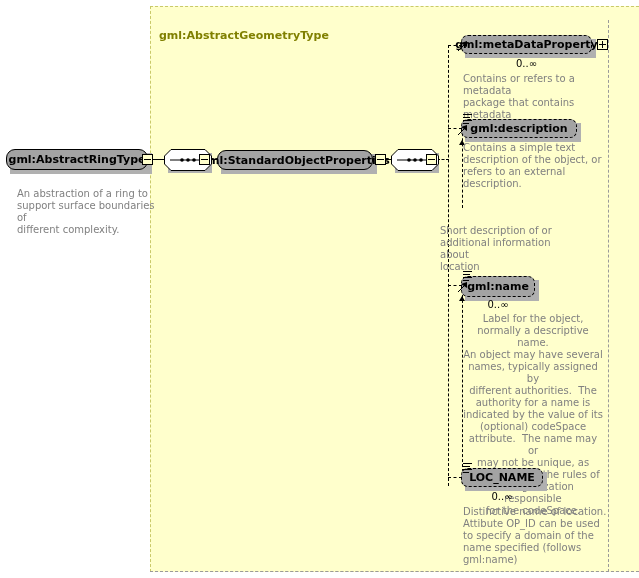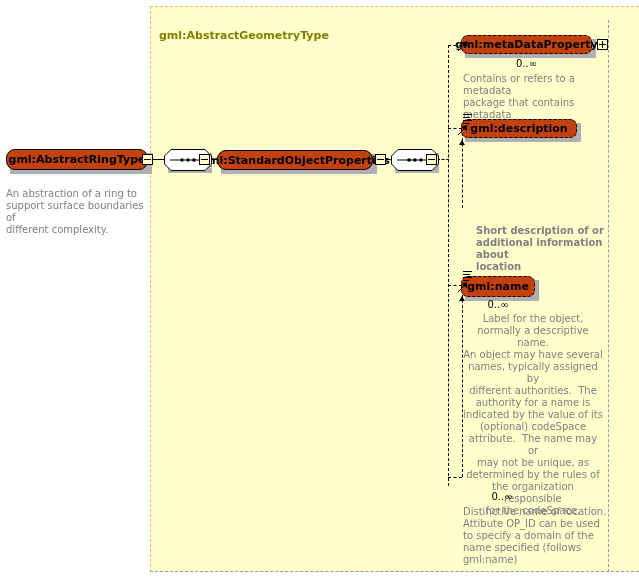--- a/index.html
+++ b/index.html
@@ -30,21 +30,21 @@
   }
 
   
   .node{position:absolute;box-sizing:border-box;}
   .node .shadow{
     position:absolute;left:4px;top:4px;right:-4px;bottom:-4px;
     background:#b0b0b0;z-index:0;
   }
   .node .body{
     position:absolute;left:0;top:0;right:0;bottom:0;
-    background:#c2410c;box-sizing:border-box;z-index:1;
+    background:#a3a3a3;box-sizing:border-box;z-index:1;
     display:flex;align-items:center;justify-content:center;
   }
   .node .label{
     font-size:11px;font-weight:bold;color:#000000;white-space:nowrap;
     z-index:2;position:relative;padding:0 6px;
   }
   
   .node.type .body{border:1px solid #000;border-radius:9px;}
   
   .node.elem .body{border:1px dashed #000;border-radius:7px;}
@@ -115,21 +115,21 @@
 
   <div class="group-bottom" style="left:150px;top:571px;width:489px;"></div>
 
   <div class="node type" style="left:6px;top:149px;width:142px;height:21px;">
     <div class="shadow"></div>
     <div class="body">
       <span class="label">gml:AbstractRingType</span>
     </div>
   </div>
   <div class="expander" style="left:142px;top:154px;"></div>
-  <div class="annot" style="left:6px;top:188px;width:138px;">An abstraction of a ring to
+  <div class="annot" style="left:17px;top:188px;width:138px;">An abstraction of a ring to
 support surface boundaries of
 different complexity.</div>
 
   <div class="line-h" style="left:153px;top:159px;width:11px;"></div>
 
   <div class="compositor" style="left:164px;top:149px;width:52px;height:26px;">
     <div class="cshadow"></div>
     <svg width="48" height="22" viewBox="0 0 48 22">
       <polygon points="7,0.5 41,0.5 47.5,7 47.5,15 41,21.5 7,21.5 0.5,15 0.5,7" fill="#ffffff" stroke="#000000" stroke-width="1"></polygon>
       <line x1="6" y1="11" x2="42" y2="11" stroke="#000000" stroke-width="1"></line>
@@ -203,22 +203,26 @@
       <i></i>
         <i></i>
         <i></i>
         <i></i>
     </div>
   </div>
   <svg class="sub-arrow" style="left:458px;top:125px;" width="12" height="12" viewBox="0 0 12 12">
     <line x1="0" y1="10" x2="8" y2="2" stroke="#000" stroke-width="1"></line>
     <polygon points="9,0 9,6 3,2" fill="#000"></polygon>
   </svg>
-
-  <div class="annot" style="left:476px;top:225px;width:140px;font-weight:bold;">Short description of or
+  <div class="annot" style="left:463px;top:142px;width:140px;">Contains a simple text
+description of the object, or
+refers to an external
+description.</div>
+
+  <div class="annot" style="left:440px;top:225px;width:140px;">Short description of or
 additional information about
 location</div>
 
   <div class="node elem" style="left:461px;top:276px;width:74px;height:21px;">
     <div class="shadow"></div>
     <div class="body">
       <span class="label">gml:name</span>
     </div>
     <div class="doc-glyph">
       <i></i>
@@ -239,20 +243,32 @@
 different authorities.  The
 authority for a name is
 indicated by the value of its
 (optional) codeSpace
 attribute.  The name may or
 may not be unique, as
 determined by the rules of
 the organization responsible
 for the codeSpace.</div>
 
+  <div class="node elem" style="left:461px;top:468px;width:82px;height:19px;">
+    <div class="shadow"></div>
+    <div class="body">
+      <span class="label">LOC_NAME</span>
+    </div>
+    <div class="doc-glyph">
+      <i></i>
+        <i></i>
+        <i></i>
+        <i></i>
+    </div>
+  </div>
   <div class="card" style="left:461px;top:491px;width:82px;text-align:center;">0..∞</div>
   <div class="annot" style="left:463px;top:506px;width:145px;">Distinctive name of location.
 Attibute OP_ID can be used
 to specify a domain of the
 name specified (follows
 gml:name)</div>
 
 </div>
 
 </body></html>

